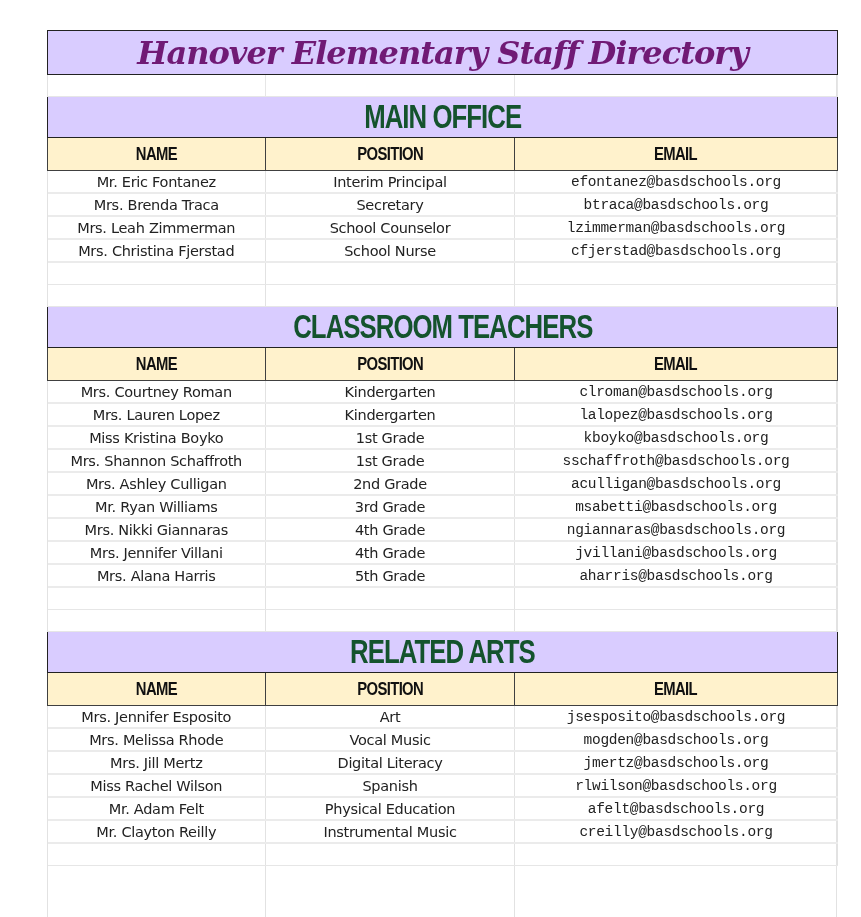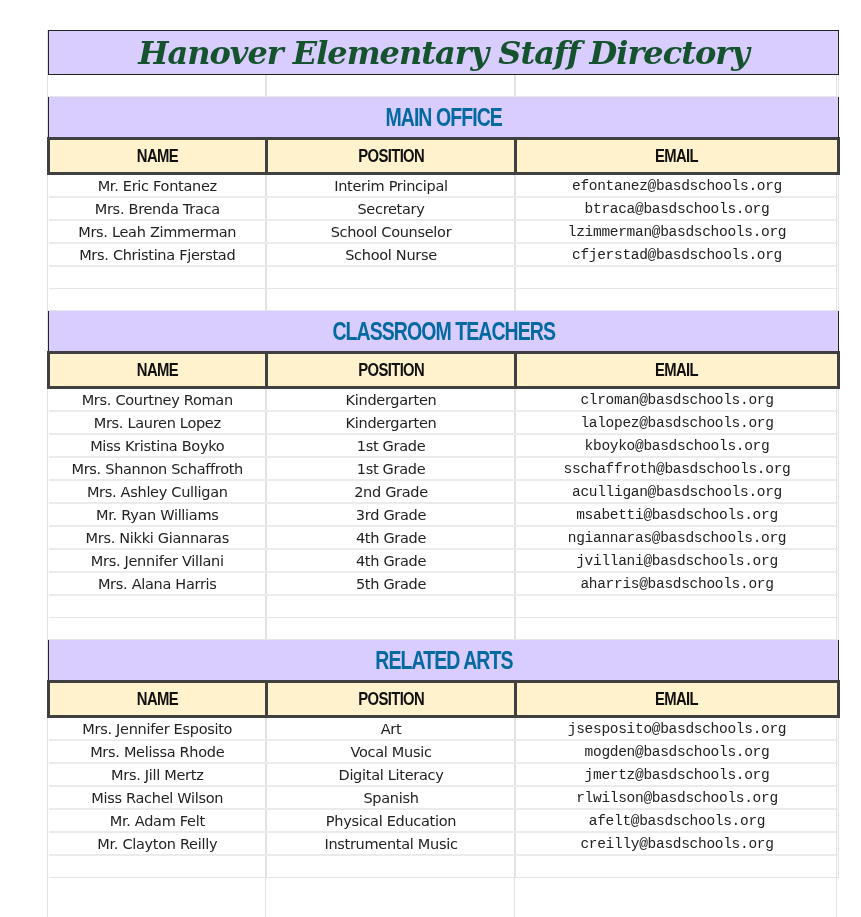--- a/index.html
+++ b/index.html
@@ -3,25 +3,25 @@
 <meta charset="utf-8">
 <style>
   html, body { margin: 0; padding: 0; background: #ffffff; }
   body { width: 861px; height: 917px; overflow: hidden; position: relative; font-family: "DejaVu Sans", sans-serif; }
   .sheet { position: absolute; left: 47px; top: 30px; width: 790px; }
   .grid-bg { position: absolute; left: 47px; top: 30px; width: 790px; height: 887px; pointer-events: none; }
   .vline { position: absolute; top: 0; bottom: 0; width: 1px; background: #e2e2e2; }
   table { border-collapse: collapse; width: 790px; table-layout: fixed; position: relative; }
   col.c1 { width: 218px; } col.c2 { width: 249px; } col.c3 { width: 323px; }
   td { padding: 0; text-align: center; vertical-align: middle; color: #222; font-size: 14.5px; font-family: "DejaVu Sans", sans-serif; letter-spacing: -0.3px; white-space: nowrap; overflow: visible; }
-  .title-cell { background: #d9ccff; border: 1.5px solid #222; height: 43px; font-family: "DejaVu Serif", serif; font-style: italic; font-weight: bold; font-size: 32px; letter-spacing: -1px; color: #14532d; transform-origin: center; }
+  .title-cell { background: #d9ccff; border: 1.5px solid #222; height: 43px; font-family: "DejaVu Serif", serif; font-style: italic; font-weight: bold; font-size: 32px; letter-spacing: -1px; color: #701a75; transform-origin: center; }
   .spacer td { height: 21px; border-bottom: 1px solid #e6e6e6; border-right: 1px solid #e6e6e6; }
-  .section-cell { background: #d9ccff; border: 1.5px solid #222; height: 40px; font-family: "Liberation Sans", sans-serif; font-weight: bold; font-size: 25px; letter-spacing: -1.2px; color: #0369a1; }
+  .section-cell { background: #d9ccff; border: 1.5px solid #222; height: 40px; font-family: "Liberation Sans", sans-serif; font-weight: bold; font-size: 33px; letter-spacing: -1.2px; color: #14532d; }
   .section-cell span, .hdr span { display: inline-block; transform: scaleX(0.78); }
-  .hdr td { background: #fff2cc; border: 3px solid #404040; height: 32px; font-family: "Liberation Sans", sans-serif; font-weight: bold; font-size: 19px; letter-spacing: -0.8px; color: #111; }
+  .hdr td { background: #fff2cc; border: 1px solid #404040; height: 32px; font-family: "Liberation Sans", sans-serif; font-weight: bold; font-size: 19px; letter-spacing: -0.8px; color: #111; }
   .row td { height: 21px; border-bottom: 2px solid #ebebeb; border-right: 1px solid #e2e2e2; }
   .row td:last-child { border-right: 1px solid #e2e2e2; font-family: Liberation Mono, monospace; }
   .empty td { height: 21px; border-bottom: 1px solid #e6e6e6; border-right: 1px solid #e2e2e2; }
 </style>
 </head>
 <body>
 
 <div class="grid-bg">
   <div class="vline" style="left:0"></div>
   <div class="vline" style="left:218px"></div>

